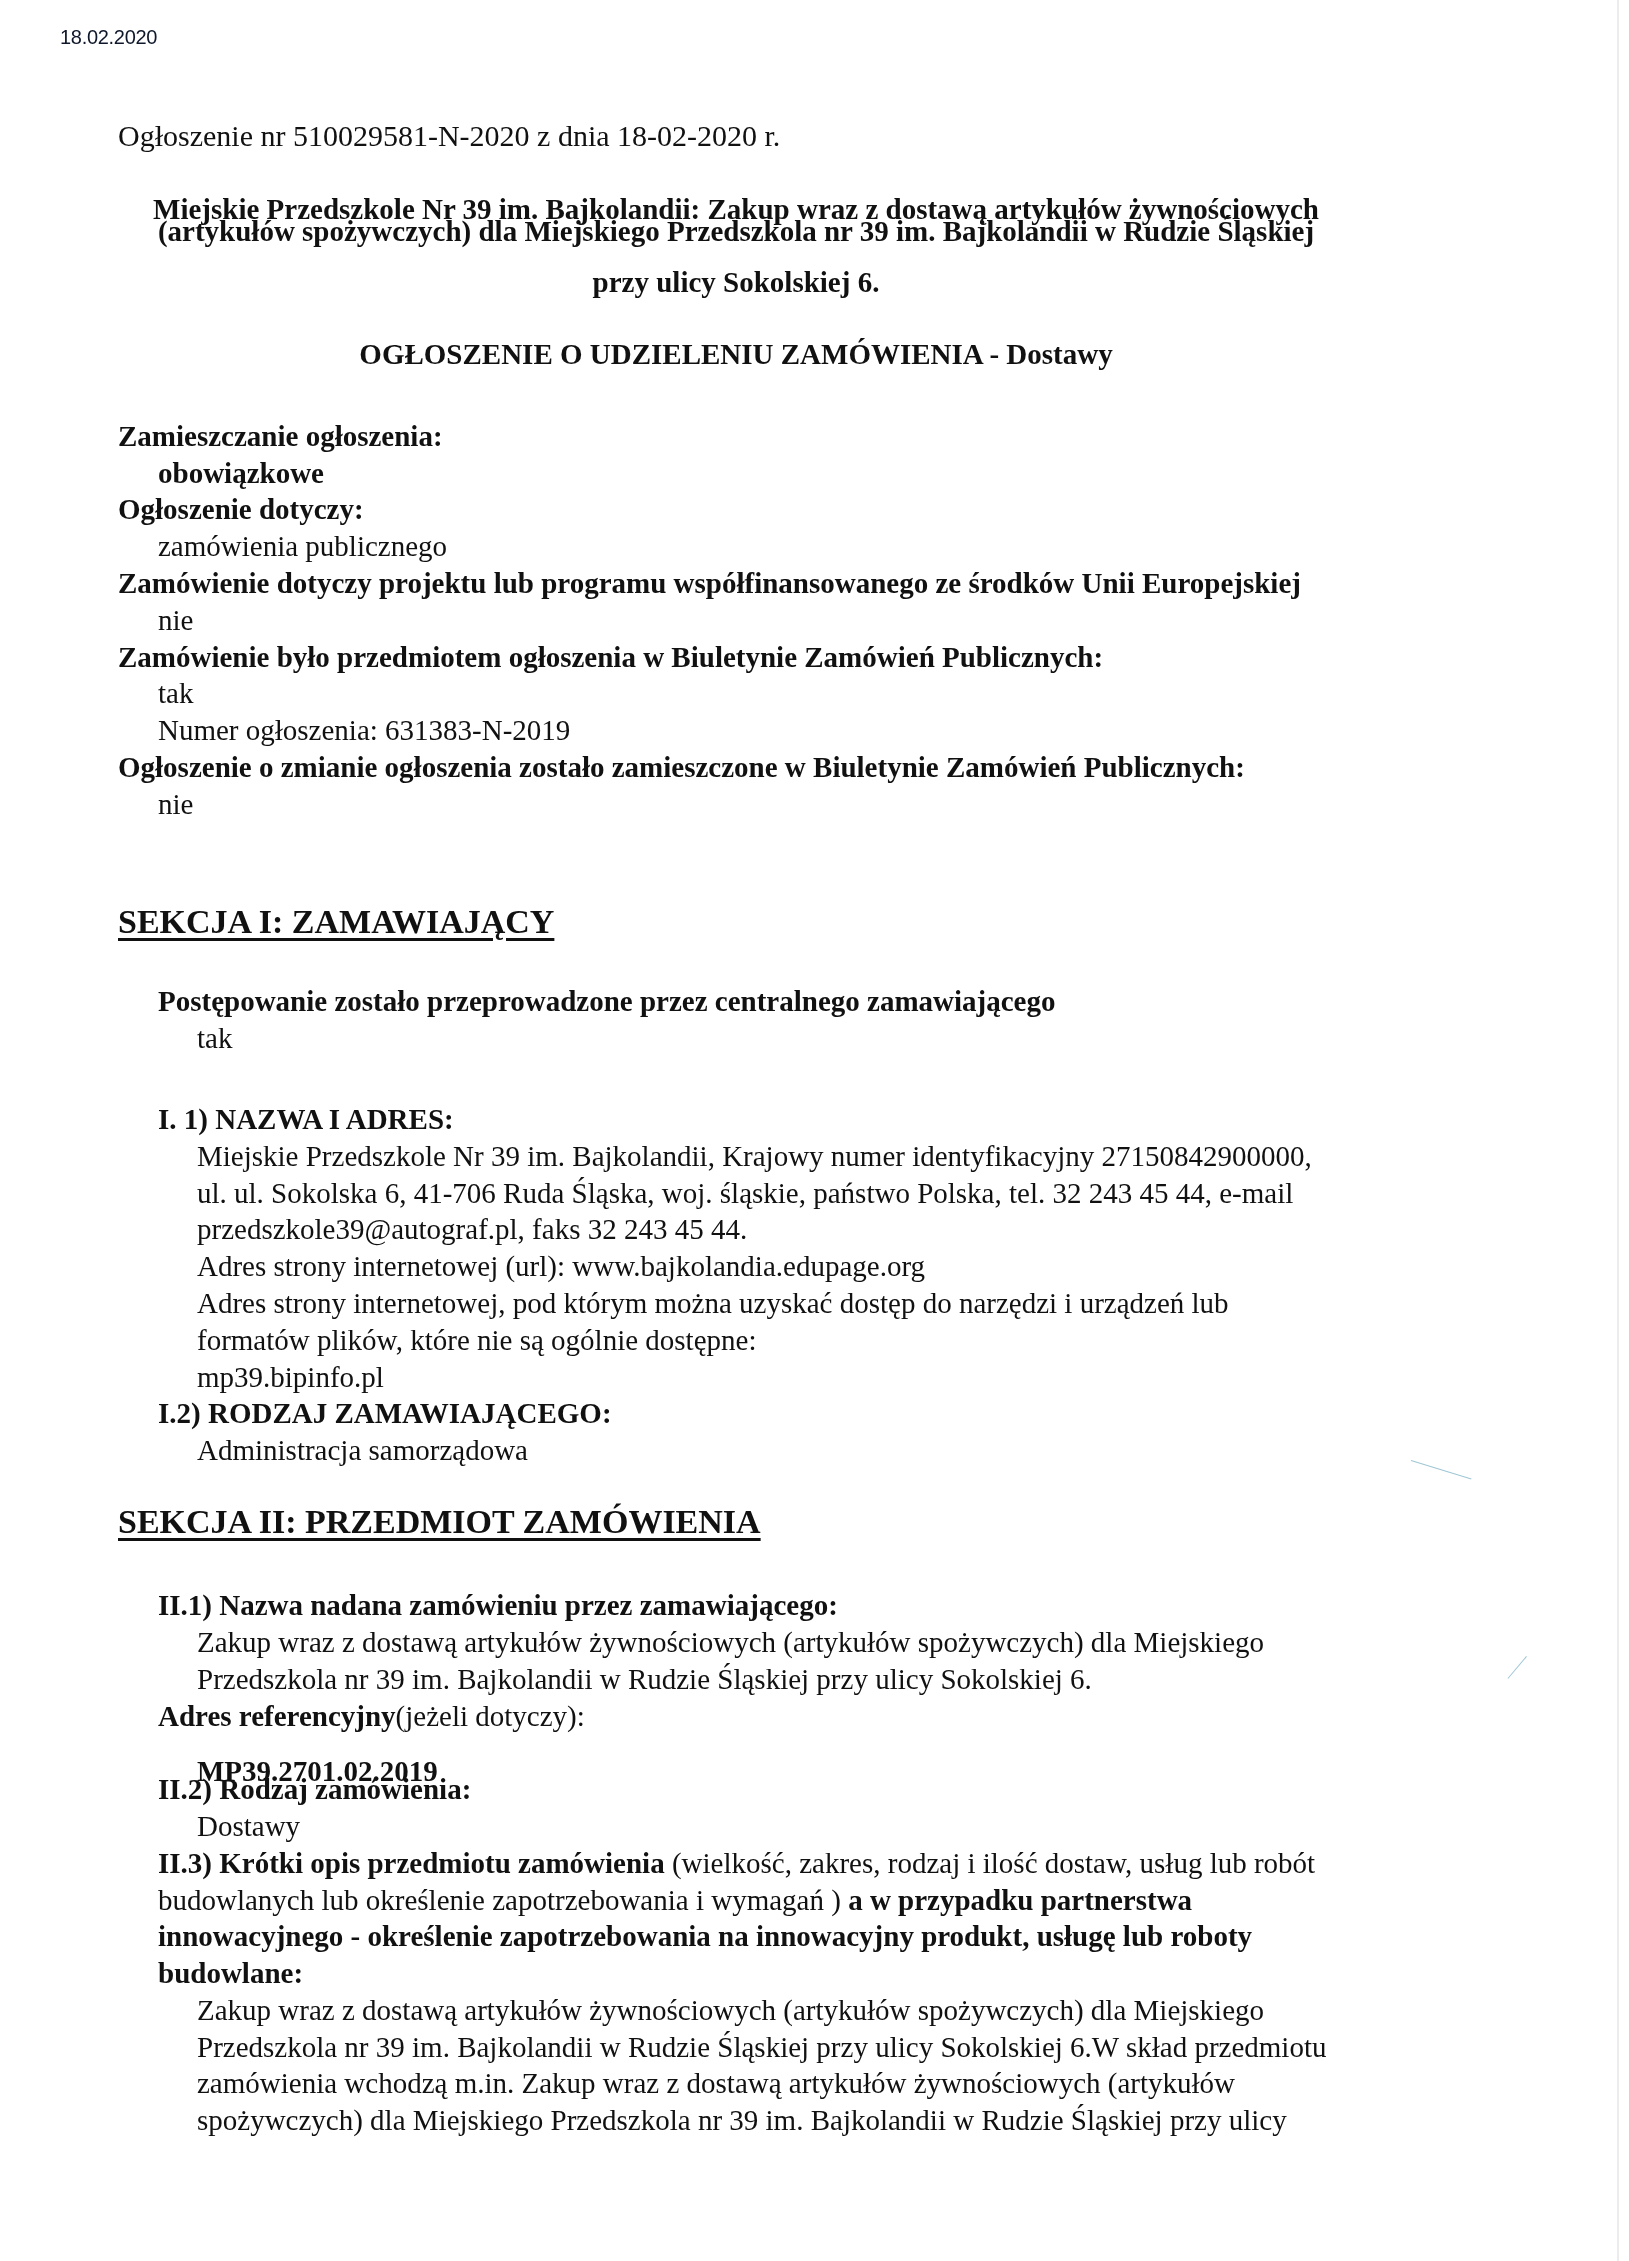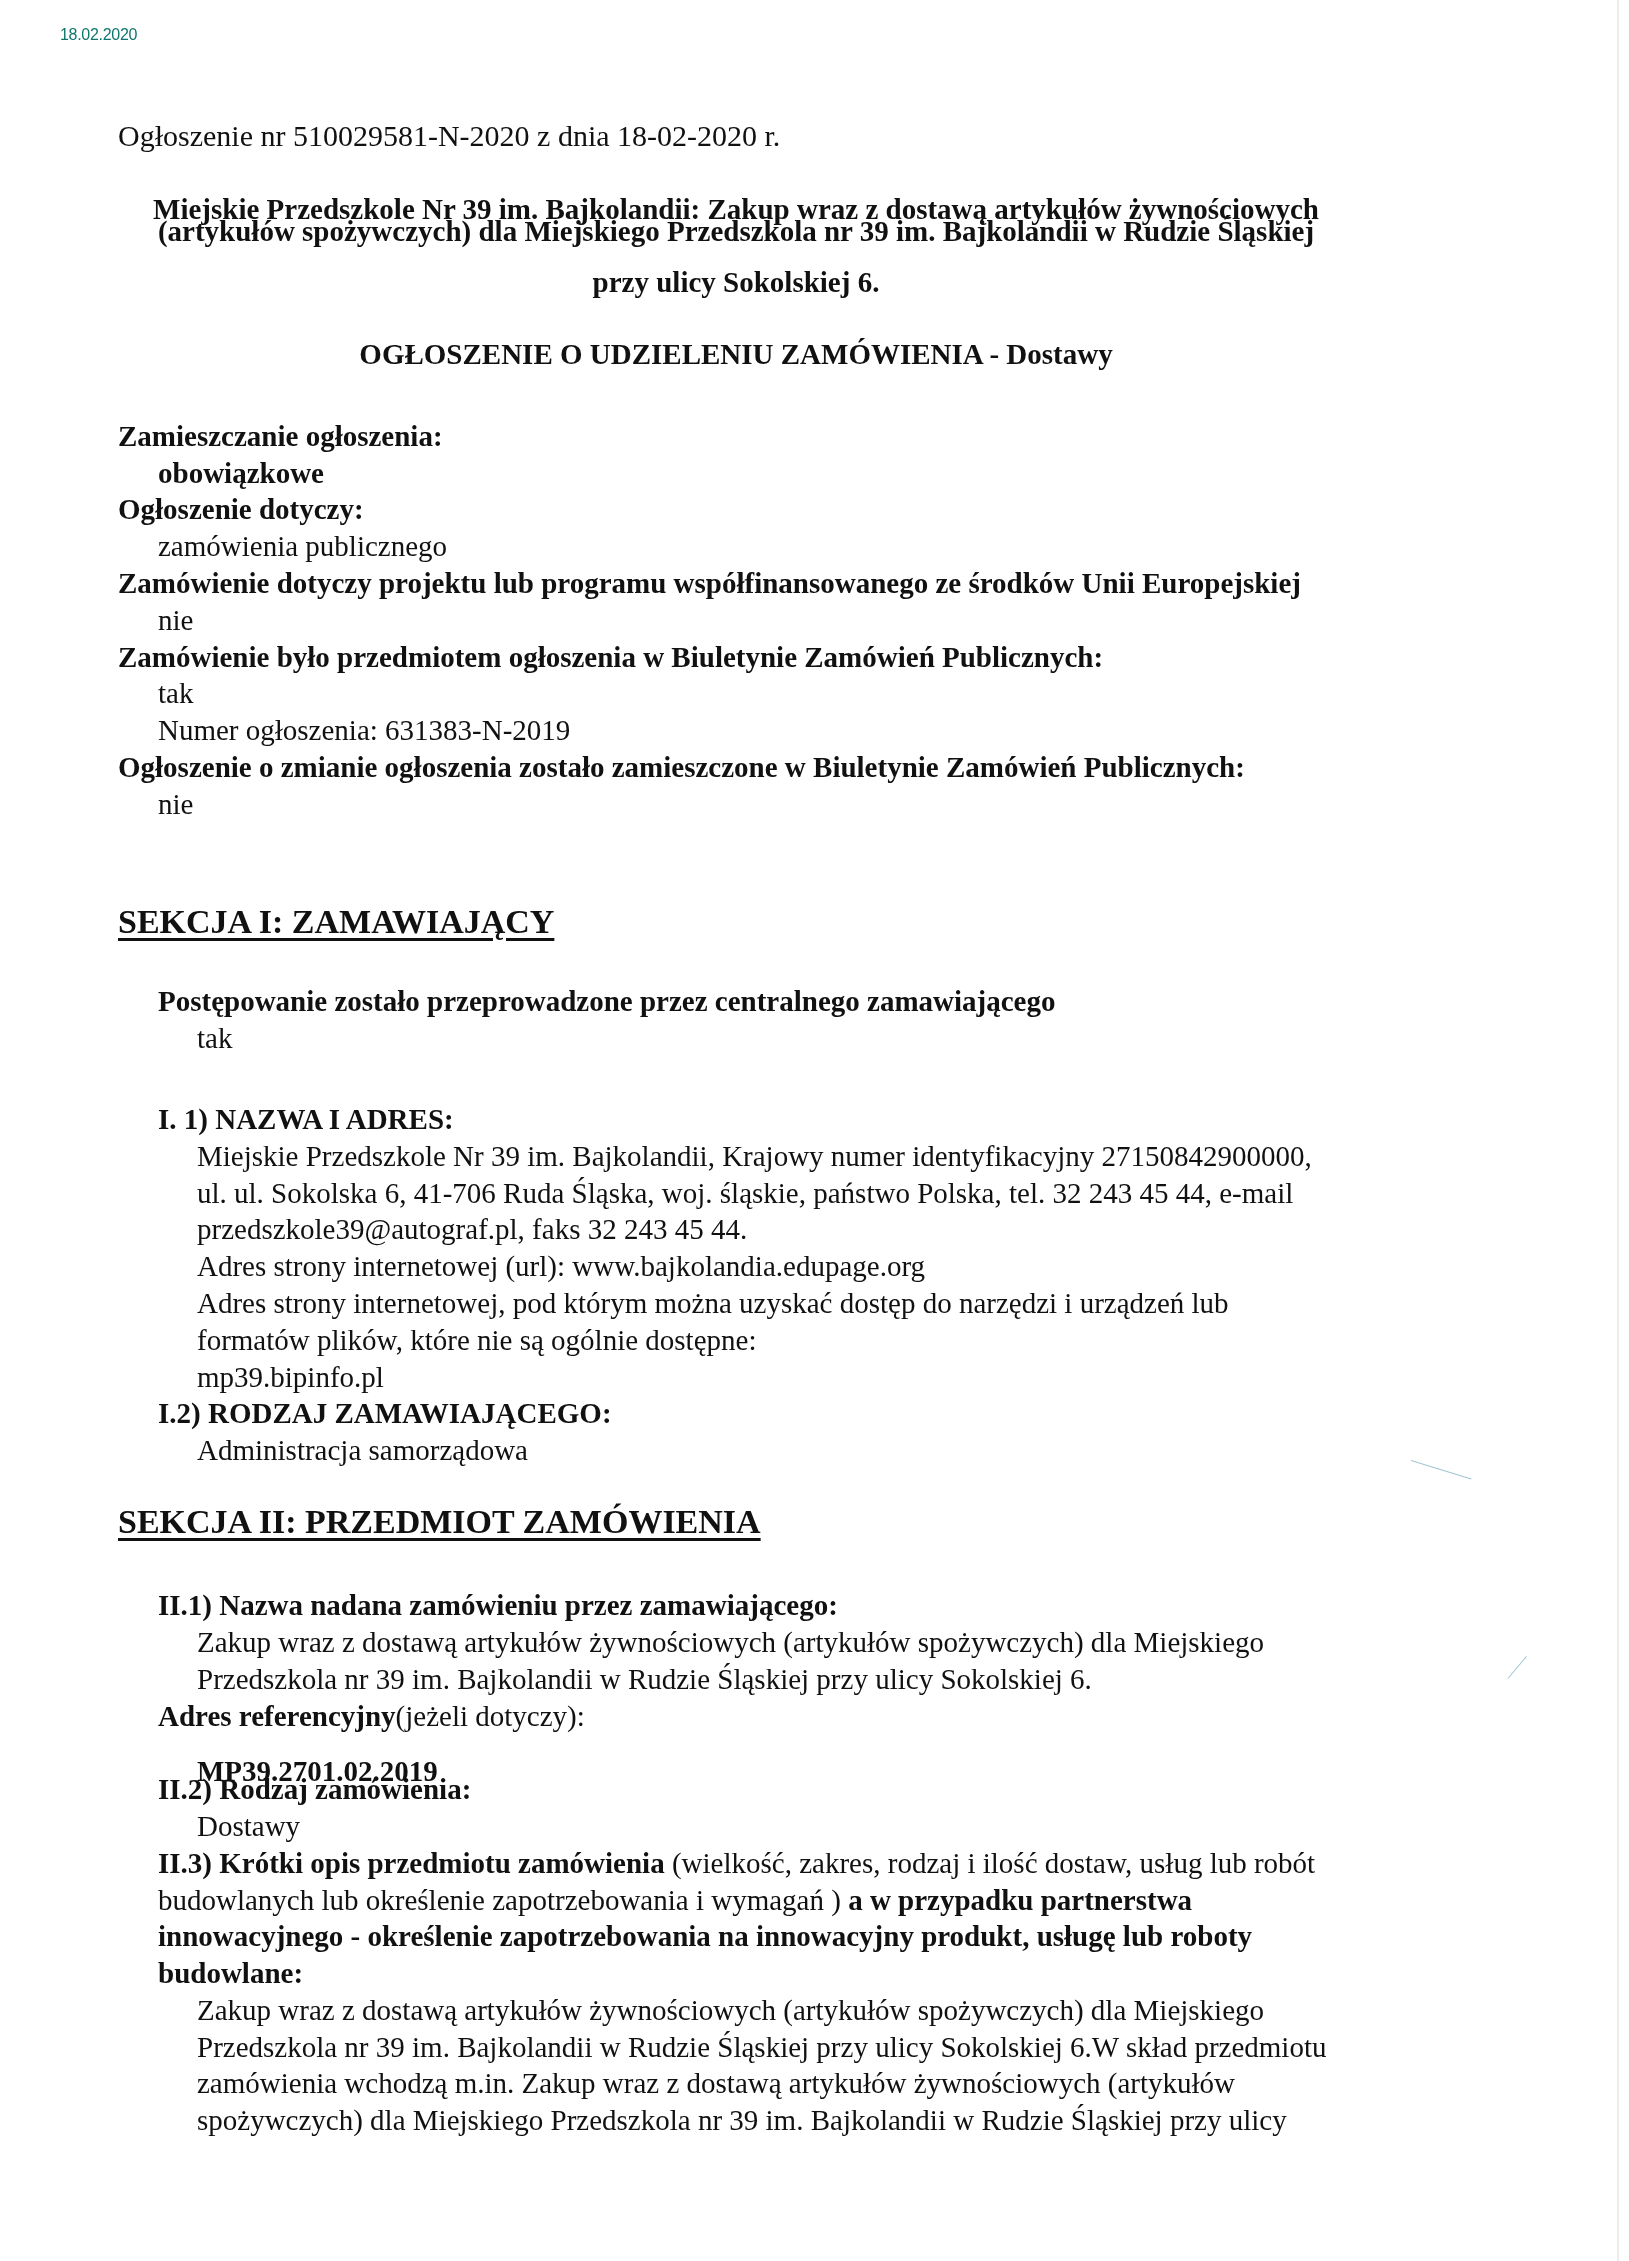--- a/index.html
+++ b/index.html
@@ -4,21 +4,21 @@
   <style>
     html, body { margin: 0; padding: 0; background: #ffffff; }
     body {
       width: 1629px; height: 2261px; position: relative; overflow: hidden;
       color: #111111;
       font-family: "Liberation Serif", "DejaVu Serif", serif;
     }
     .print-date {
       position: absolute; left: 60px; top: 26px;
       font-family: "Liberation Sans", "DejaVu Sans", sans-serif;
-      font-size: 16px; color: #0f766e; letter-spacing: -0.3px;
+      font-size: 20px; color: #0f172a; letter-spacing: -0.3px;
     }
     .page-num {
       position: absolute; left: 1516px; top: 2222px;
       font-family: "Liberation Sans", "DejaVu Sans", sans-serif;
       font-size: 19px; color: #6d28d9; margin-top: 43px;
     }
     .page-edge {
       position: absolute; left: 1617px; top: 0; width: 2px; height: 2261px;
       background: #ececec;
     }

